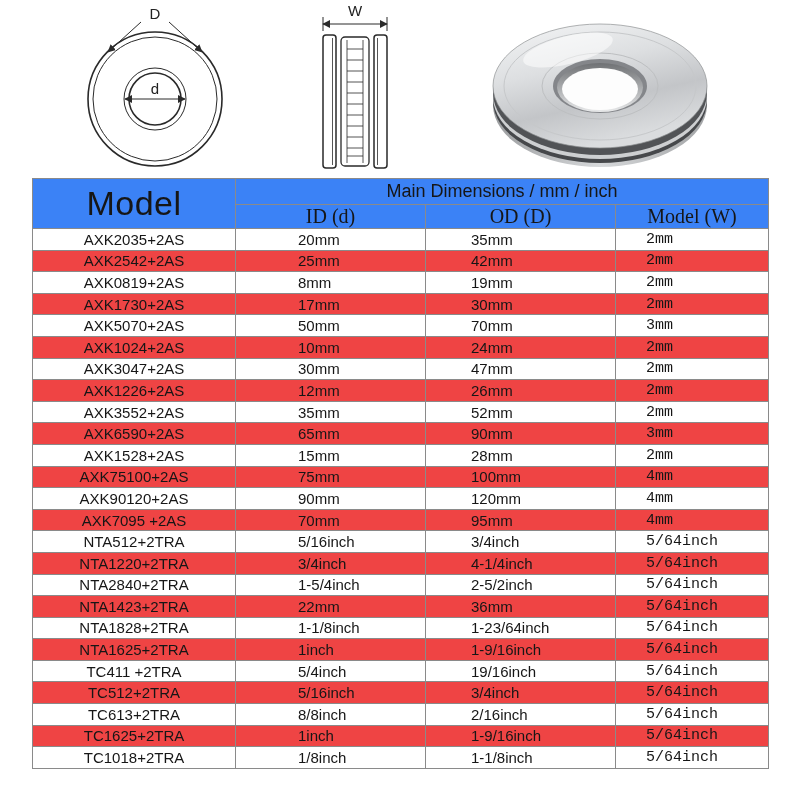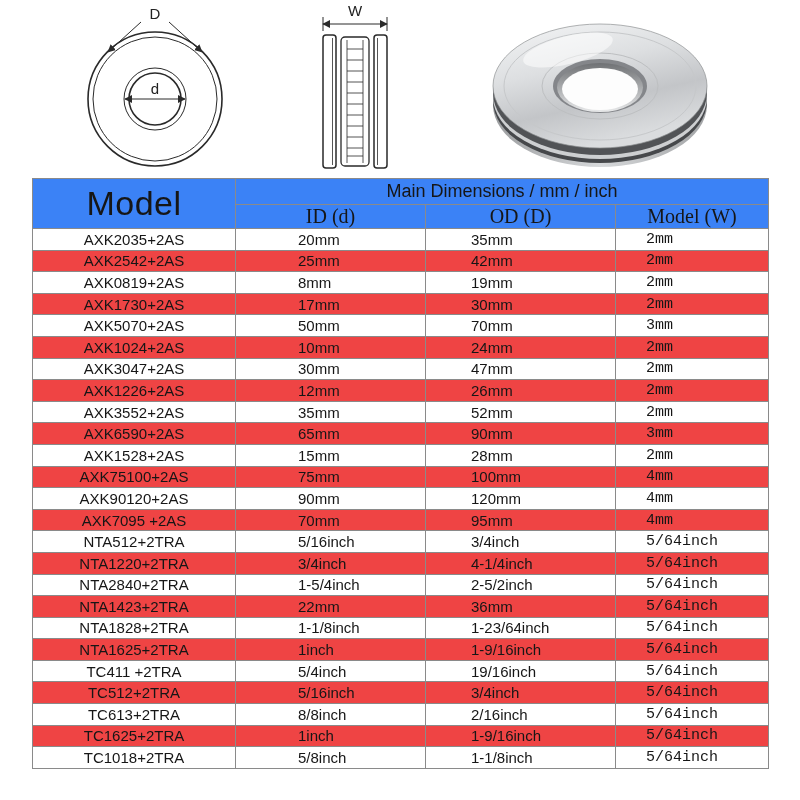--- a/index.html
+++ b/index.html
@@ -277,20 +277,20 @@
           <td class="col-w">5/64inch</td>
         </tr>
         <tr class="alt">
           <td class="col-model">TC1625+2TRA</td>
           <td class="col-id">1inch</td>
           <td class="col-od">1-9/16inch</td>
           <td class="col-w">5/64inch</td>
         </tr>
         <tr>
           <td class="col-model">TC1018+2TRA</td>
-          <td class="col-id">5/8inch</td>
+          <td class="col-id">1/8inch</td>
           <td class="col-od">1-1/8inch</td>
           <td class="col-w">5/64inch</td>
         </tr>
       </tbody>
   </table>
 
 </div>
 
 </body></html>

